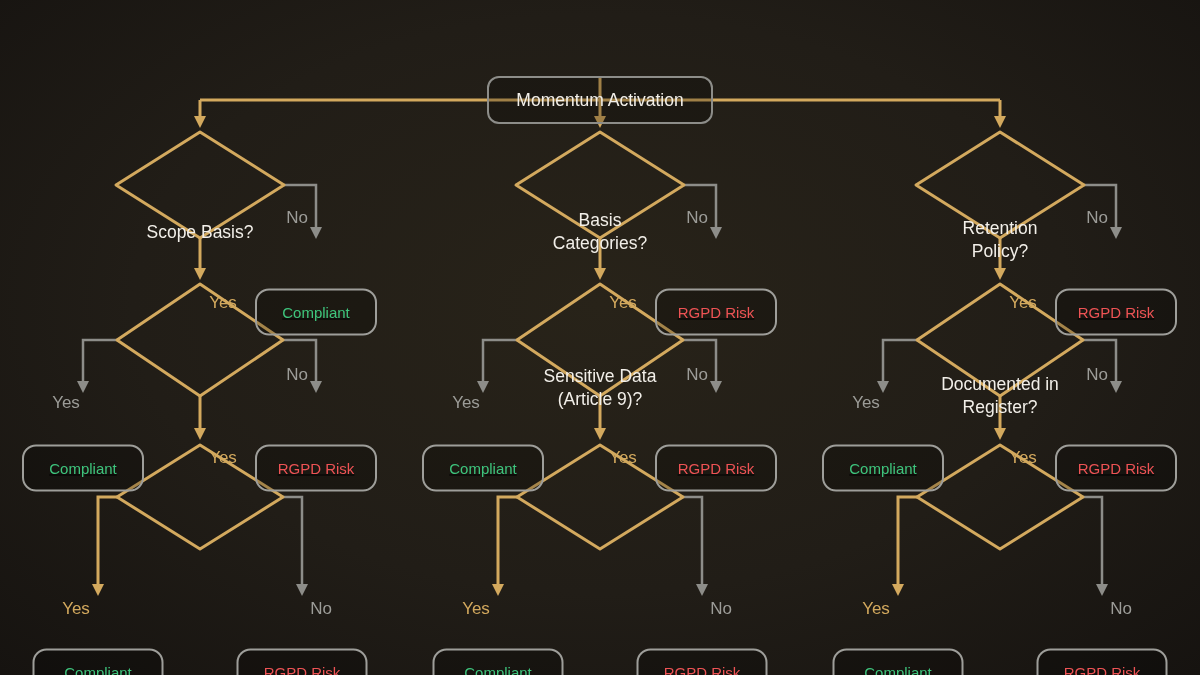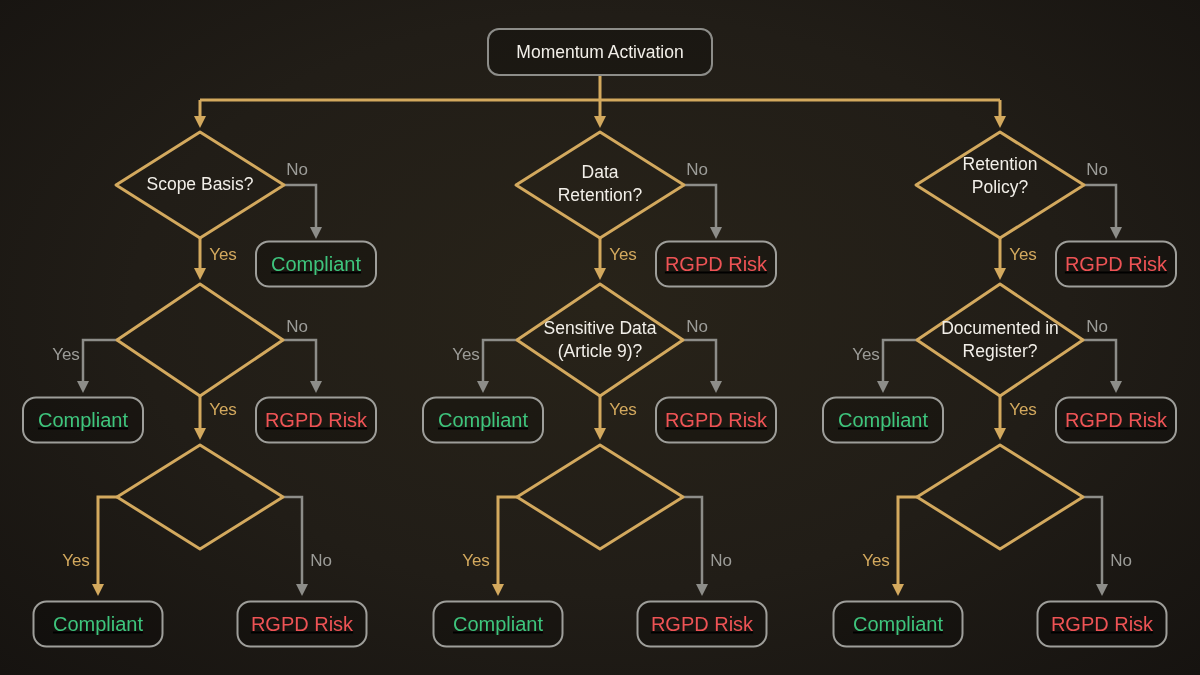--- a/index.html
+++ b/index.html
@@ -6,29 +6,30 @@
   .stage {
     position:relative; width:1200px; height:675px; overflow:hidden;
     background: radial-gradient(ellipse at 50% 45%, #282319 0%, #211d17 55%, #161310 100%);
     font-family:"Liberation Sans", sans-serif;
   }
   svg.edges { position:absolute; left:0; top:0; }
   .node {
     position:absolute; transform:translate(-50%,-50%); box-sizing:border-box;
     display:flex; align-items:center; justify-content:center; text-align:center;
     white-space:pre-line;
+    margin-top:48px;
   }
   .title-box {
     width:226px; height:48px; border:2px solid #8d8d89; border-radius:12px;
     color:#f2efe9; font-size:17.5px; background:rgba(8,6,3,0.25);
   }
   .qlabel { width:124px; color:#f2efe9; font-size:17.5px; line-height:1.3; }
   .outcome {
     width:122px; height:47px; border:2.5px solid #9e9e9a; border-radius:14px;
-    font-size:20px; background:rgba(0,0,0,0.22);text-decoration:underline;
+    font-size:15px; background:rgba(0,0,0,0.22);text-decoration:underline;
   }
   .outcome.wide { width:131px; }
   .green { color:#3ec57d; }
   .red   { color:#ee5355; }
   .elabel { font-size:17px; }
   .elabel.gold { color:#d3a95e; }
   .elabel.grey { color:#9c9c98; }
 </style>
 </head>
 <body>
@@ -98,43 +99,43 @@
   <div class="node elabel grey" style="left:297px;top:327px">No</div>
   <div class="node outcome" style="left:83px;top:420px"><span class="green">Compliant</span></div>
   <div class="node outcome" style="left:316px;top:420px"><span class="red">RGPD Risk</span></div>
   <div class="node elabel gold" style="left:223px;top:410px">Yes</div>
 
   <div class="node elabel gold" style="left:76px;top:561px">Yes</div>
   <div class="node elabel grey" style="left:321px;top:561px">No</div>
   <div class="node outcome wide" style="left:98px;top:624px"><span class="green">Compliant</span></div>
   <div class="node outcome wide" style="left:302px;top:624px"><span class="red">RGPD Risk</span></div>
 
-  <div class="node qlabel" style="left:600px;top:184px">Data Retention?</div>
+  <div class="node qlabel" style="left:600px;top:184px">Basis Categories?</div>
   <div class="node elabel grey" style="left:697px;top:170px">No</div>
   <div class="node elabel gold" style="left:623px;top:255px">Yes</div>
   <div class="node outcome" style="left:716px;top:264px"><span class="red">RGPD Risk</span></div>
 
   <div class="node qlabel" style="left:600px;top:340px">Sensitive Data (Article 9)?</div>
   <div class="node elabel grey" style="left:466px;top:355px">Yes</div>
   <div class="node elabel grey" style="left:697px;top:327px">No</div>
   <div class="node outcome" style="left:483px;top:420px"><span class="green">Compliant</span></div>
   <div class="node outcome" style="left:716px;top:420px"><span class="red">RGPD Risk</span></div>
   <div class="node elabel gold" style="left:623px;top:410px">Yes</div>
 
   <div class="node elabel gold" style="left:476px;top:561px">Yes</div>
   <div class="node elabel grey" style="left:721px;top:561px">No</div>
   <div class="node outcome wide" style="left:498px;top:624px"><span class="green">Compliant</span></div>
   <div class="node outcome wide" style="left:702px;top:624px"><span class="red">RGPD Risk</span></div>
 
-  <div class="node qlabel" style="left:1000px;top:176px">Retention Policy?</div>
+  <div class="node qlabel" style="left:1000px;top:192px">Retention Policy?</div>
   <div class="node elabel grey" style="left:1097px;top:170px">No</div>
   <div class="node elabel gold" style="left:1023px;top:255px">Yes</div>
   <div class="node outcome" style="left:1116px;top:264px"><span class="red">RGPD Risk</span></div>
 
-  <div class="node qlabel" style="left:1000px;top:340px">Documented in Register?</div>
+  <div class="node qlabel" style="left:1000px;top:348px">Documented in Register?</div>
   <div class="node elabel grey" style="left:866px;top:355px">Yes</div>
   <div class="node elabel grey" style="left:1097px;top:327px">No</div>
   <div class="node outcome" style="left:883px;top:420px"><span class="green">Compliant</span></div>
   <div class="node outcome" style="left:1116px;top:420px"><span class="red">RGPD Risk</span></div>
   <div class="node elabel gold" style="left:1023px;top:410px">Yes</div>
 
   <div class="node elabel gold" style="left:876px;top:561px">Yes</div>
   <div class="node elabel grey" style="left:1121px;top:561px">No</div>
   <div class="node outcome wide" style="left:898px;top:624px"><span class="green">Compliant</span></div>
   <div class="node outcome wide" style="left:1102px;top:624px"><span class="red">RGPD Risk</span></div>

